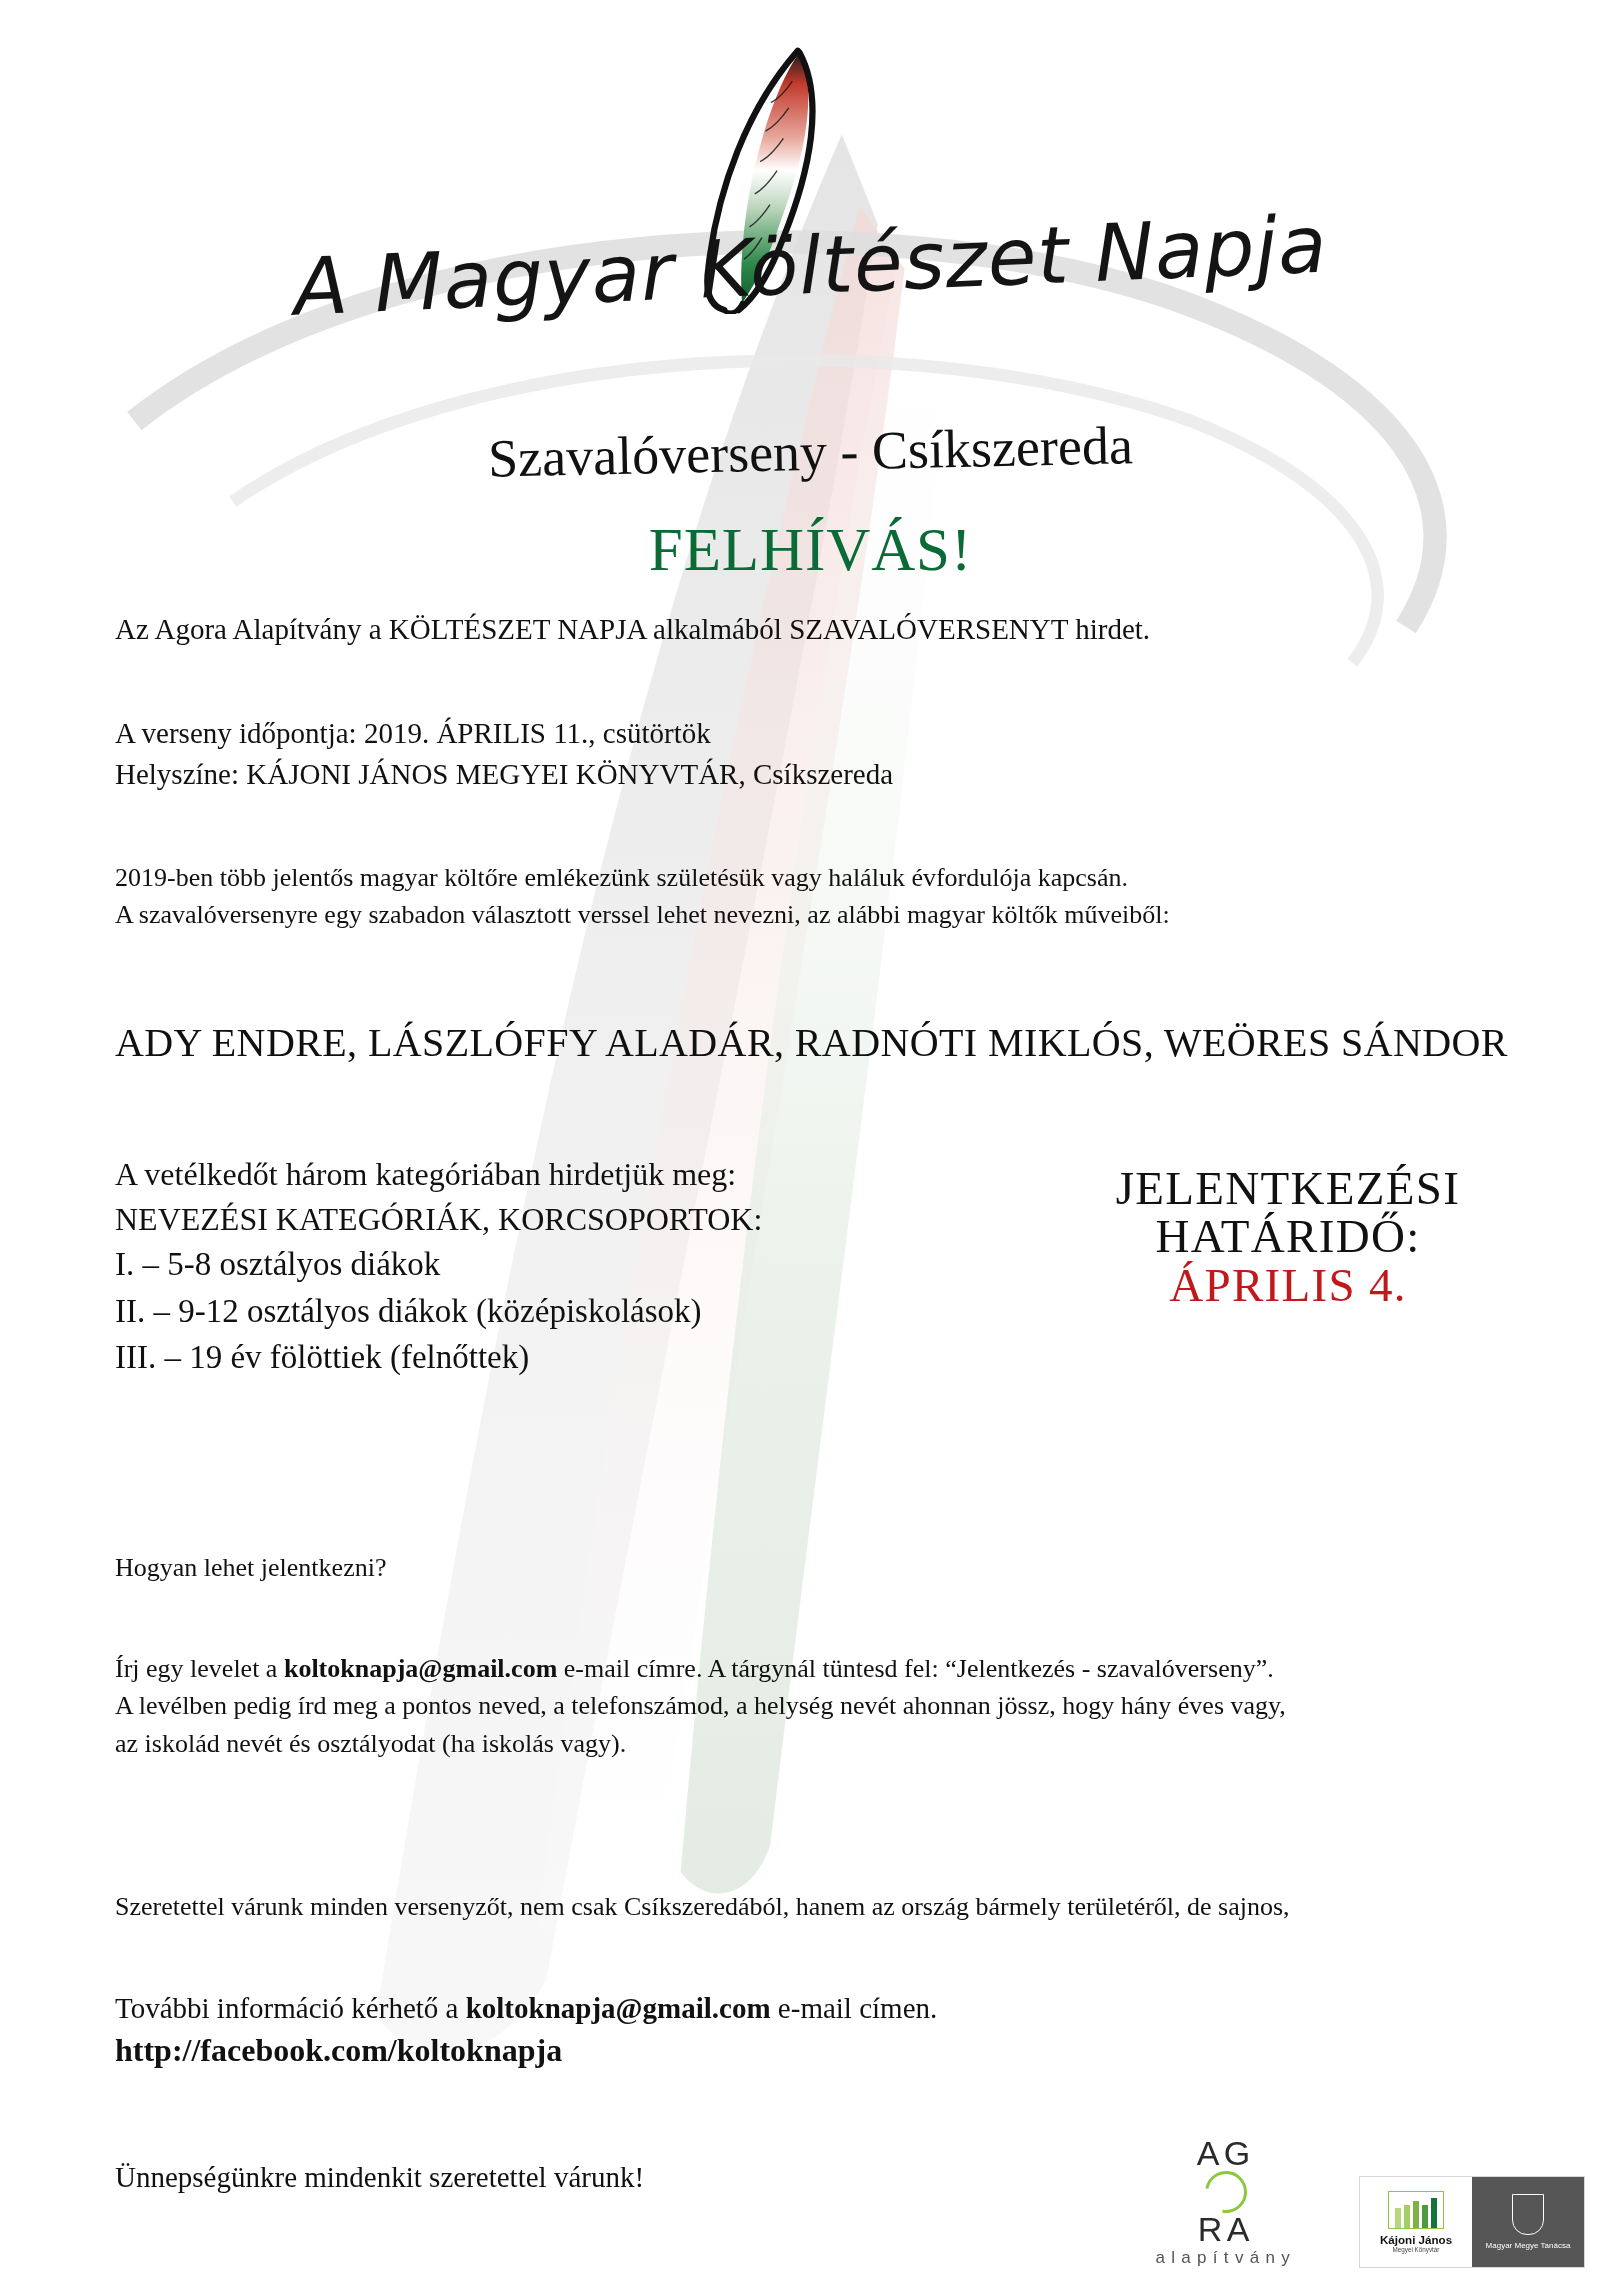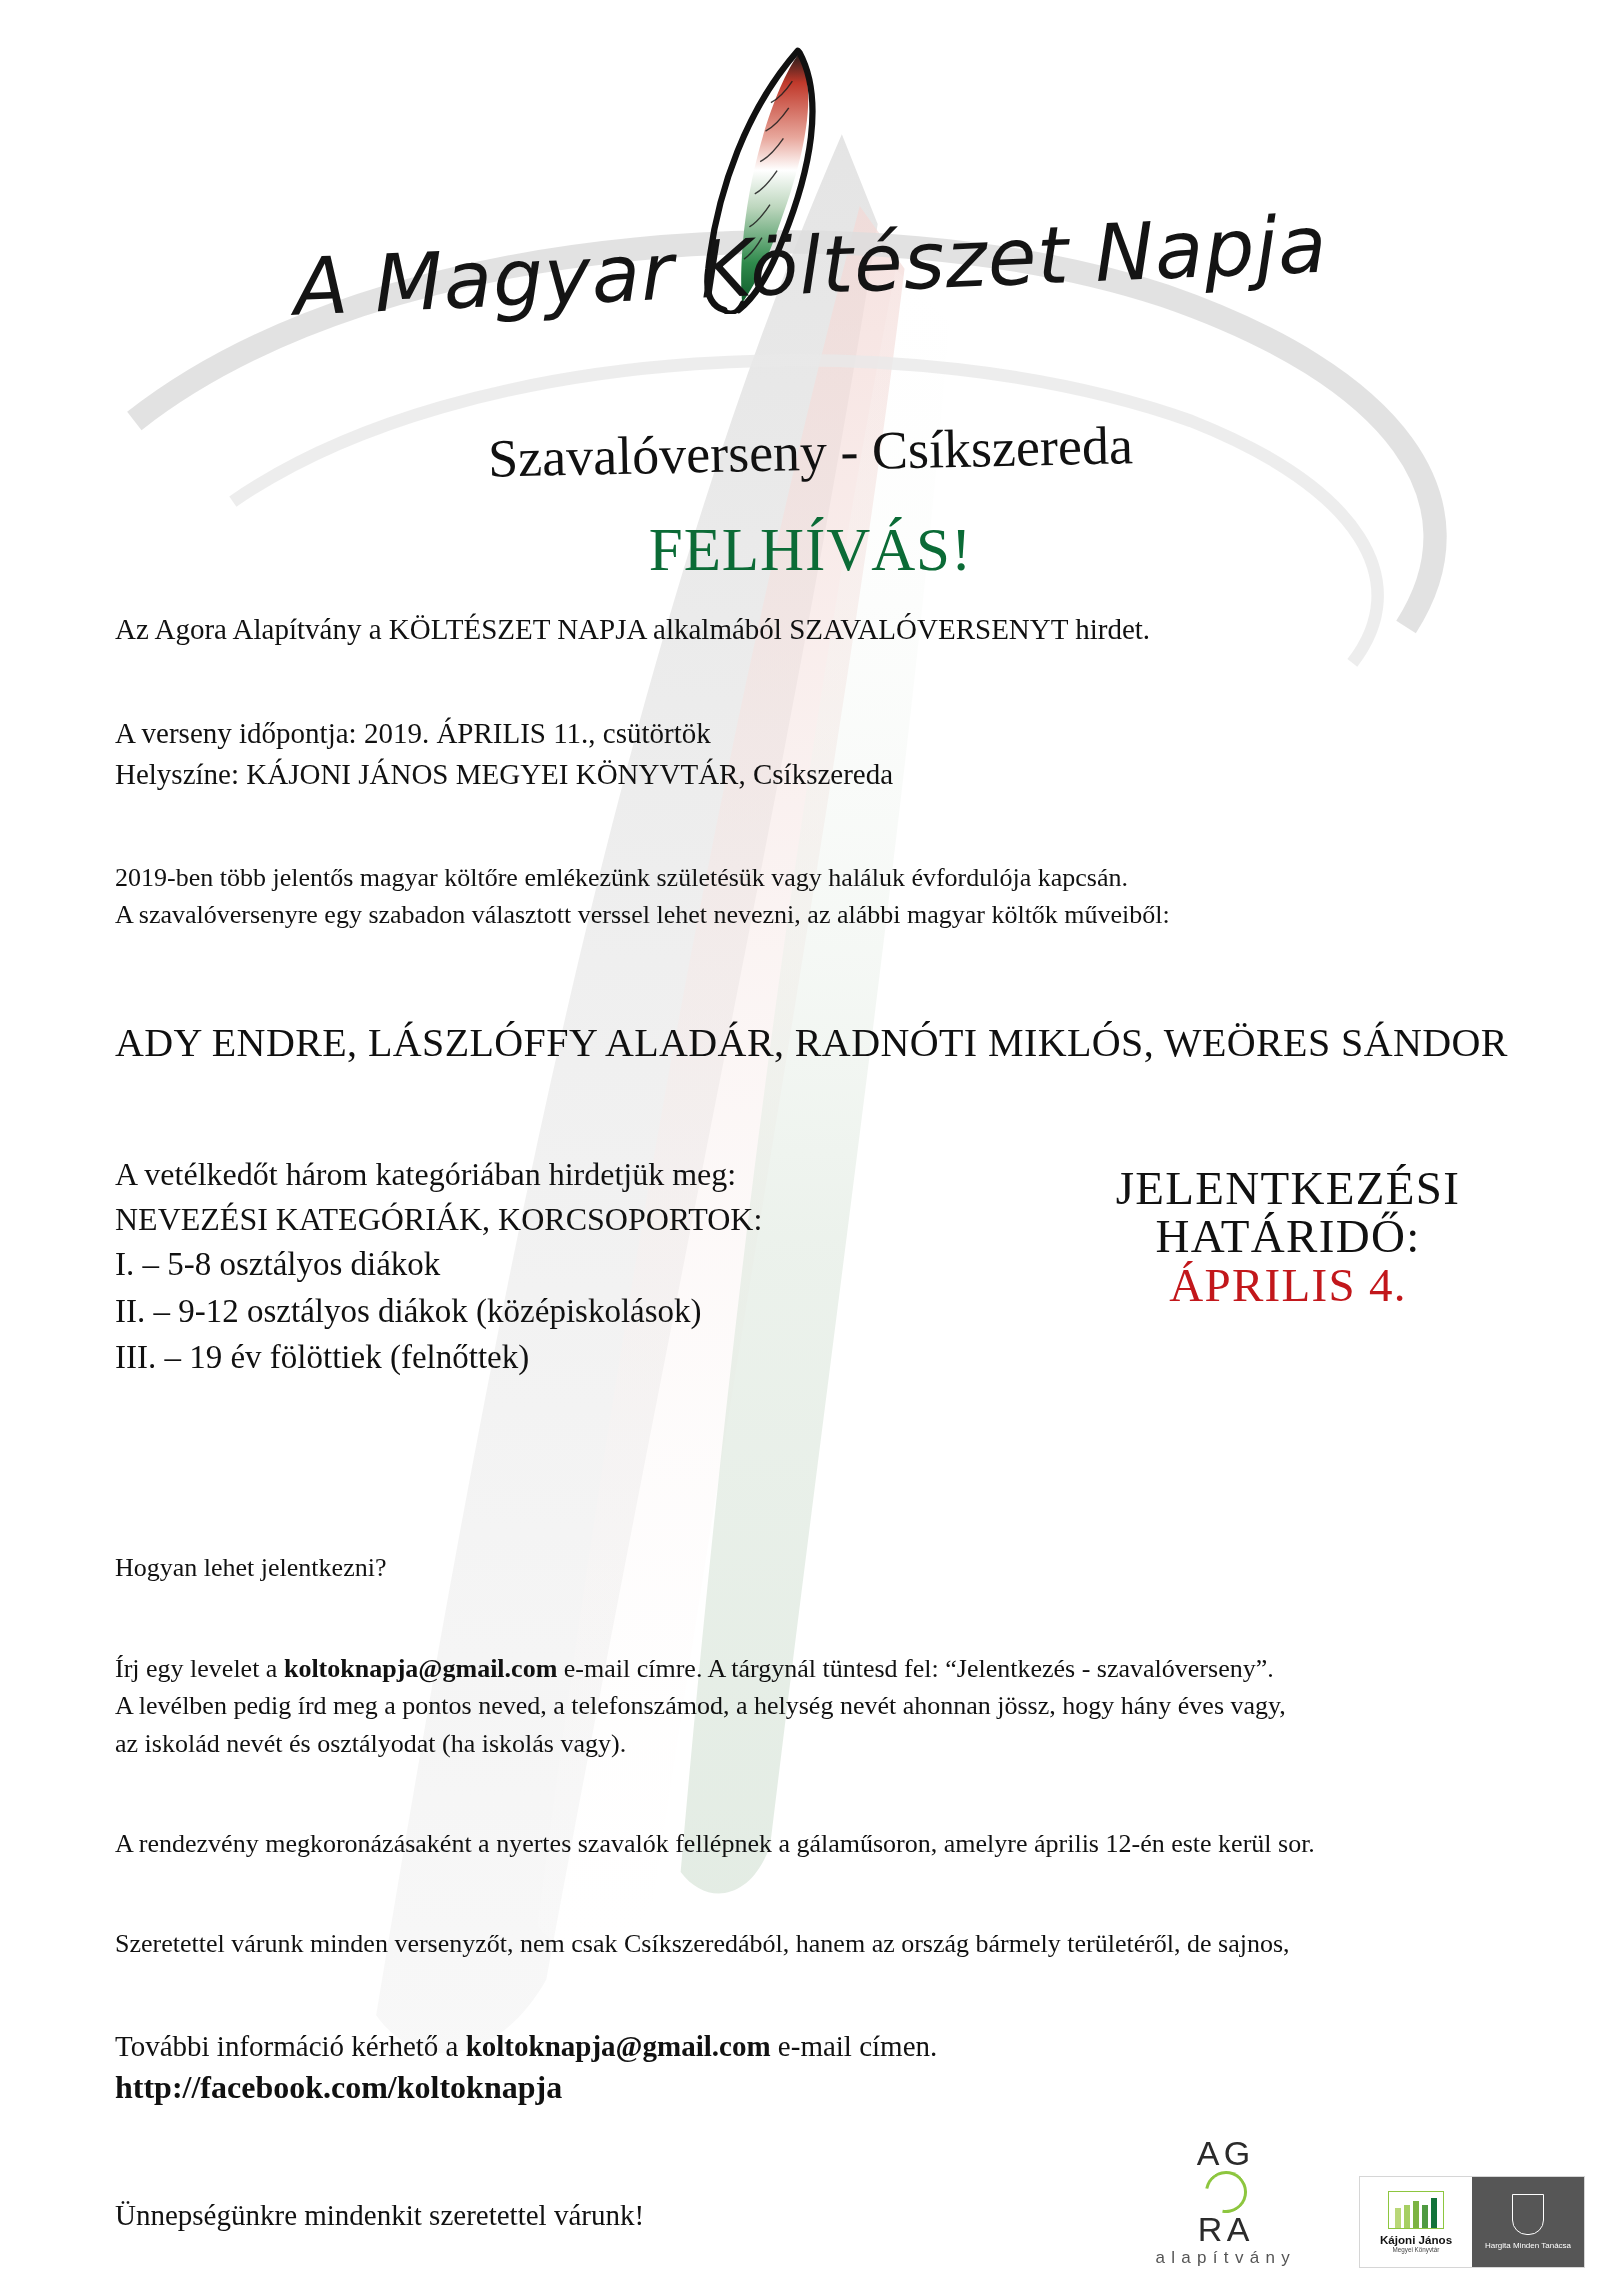--- a/index.html
+++ b/index.html
@@ -387,21 +387,20 @@
     <div class="p p-small">Hogyan lehet jelentkezni?</div>
 
     <div class="gap-lg"></div>
 
     <div class="p p-small"><span>Írj egy levelet a </span><span class="email-bold">koltoknapja@gmail.com</span><span> e-mail címre. A tárgynál tüntesd fel: “Jelentkezés - szavalóverseny”.</span></div>
     <div class="p p-small">A levélben pedig írd meg a pontos neved, a telefonszámod, a helység nevét ahonnan jössz, hogy hány éves vagy,</div>
     <div class="p p-small">az iskolád nevét és osztályodat (ha iskolás vagy).</div>
 
     <div class="gap-lg"></div>
 
-    <div class="p p-small">A rendezvény megkoronázásaként a nyertes szavalók fellépnek a gálaműsoron, amelyre április 12-én este kerül sor.</div>
 
     <div class="gap-lg"></div>
 
     <div class="p p-small">Szeretettel várunk minden versenyzőt, nem csak Csíkszeredából, hanem az ország bármely területéről, de sajnos,</div>
 
     <div class="gap-lg"></div>
 
     <div class="p"><span>További információ kérhető a </span><span class="email-bold">koltoknapja@gmail.com</span><span> e-mail címen.</span></div>
     <div class="fb-link">http://facebook.com/koltoknapja</div>
 
@@ -429,20 +428,20 @@
           <span class="book" style="height:23px;background:#a6cf63"></span>
           <span class="book" style="height:27px;background:#7cb342"></span>
           <span class="book" style="height:22.4px;background:#4f9a41"></span>
           <span class="book" style="height:30px;background:#13733a"></span>
         </div>
         <div class="lib-name">Kájoni János</div>
         <div class="lib-sub">Megyei Könyvtár</div>
       </div>
       <div class="county-side">
         <div class="crest"></div>
-        <div class="county-name">Hargita Minden Tanácsa</div>
+        <div class="county-name">Magyar Megye Tanácsa</div>
       </div>
     </div>
 
   </div>
 
 </div>
 
 
 </body></html>

